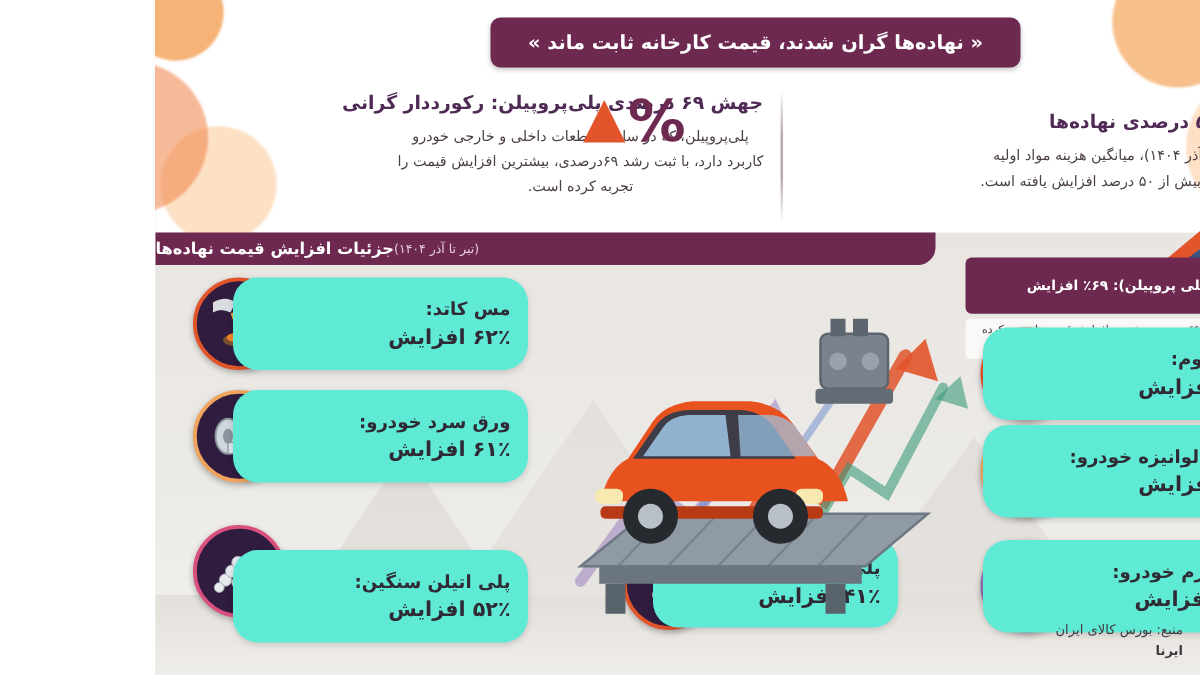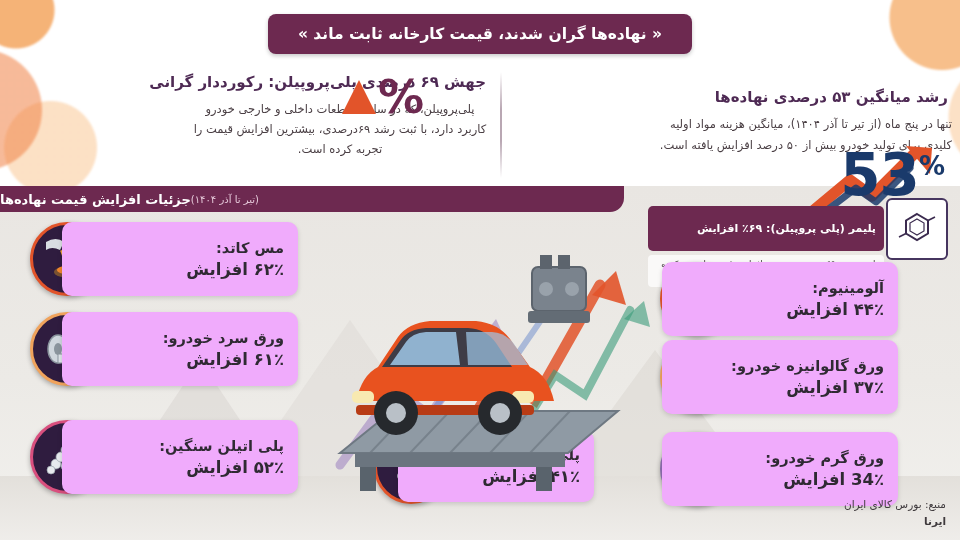--- a/index.html
+++ b/index.html
@@ -4,21 +4,21 @@
 <style>
   * { box-sizing: border-box; margin: 0; padding: 0; }
   html, body {
     width: 960px; height: 540px;
     font-family: "DejaVu Sans", "Liberation Sans", sans-serif;
     overflow: hidden;
     background: #ffffff;
   }
   #stage {
     position: relative;
-    width: 960px; height: 540px;
+    width: 836px; height: 540px;
     background: #f3f2ef;
     overflow: hidden;
   }
 
   
   .bg-top {
     position: absolute; left: 0; top: 0; width: 960px; height: 186px;
     background: #ffffff;
   }
   .bg-swirl {
@@ -144,21 +144,21 @@
   }
   .hexchip {
     position: absolute; left: 886px; top: 198px; width: 62px; height: 62px;
     background: #fff; border: 2px solid #46355f; border-radius: 6px;
     display: flex; align-items: center; justify-content: center;
   }
 
   
   .card {
     position: absolute; height: 74px;
-    background: #f0abfc; border-radius: 10px;
+    background: #5eead4; border-radius: 20px;
     box-shadow: 0 2px 5px rgba(0,0,0,.14);
     display: flex; align-items: center;
     padding: 16px 14px;
   }
   .card .txt { width: 100%; text-align: right; }
   .card .name {
     font-size: 14.5px; color: #2f2a33; font-weight: bold; line-height: 1.25;
   }
   .card .val {
     font-size: 16.5px; color: #2f2a33; font-weight: bold; margin-top: 3px;
@@ -292,21 +292,21 @@
           <circle cx="28" cy="38" r="5"></circle>
           <circle cx="38" cy="36" r="5"></circle>
         <circle cx="23" cy="29" r="5"></circle>
           <circle cx="33" cy="29" r="5"></circle>
           <circle cx="28" cy="22" r="5"></circle>
         <circle cx="43" cy="41" r="4"></circle>
           <circle cx="13" cy="42" r="4"></circle>
       </g>
     </svg>
   </div>
-  <div class="card left" style="top:420px">
+  <div class="card left" style="top:440px">
     <div class="txt">
       <div class="name">پلی اتیلن سنگین:</div>
       <div class="val">۵۲٪ افزایش</div>
     </div>
   </div>
 
   <div class="medal v4" style="left:660px;top:262px">
     <svg width="58" height="58" viewBox="0 0 58 58">
       <path d="M10 34 l10 -8 h22 l-8 8 z" fill="#dde2e7" stroke="#99a2aa" stroke-width="1"></path>
       <path d="M10 34 v8 l24 0 v-8 z" fill="#c3cad1" stroke="#99a2aa" stroke-width="1"></path>

